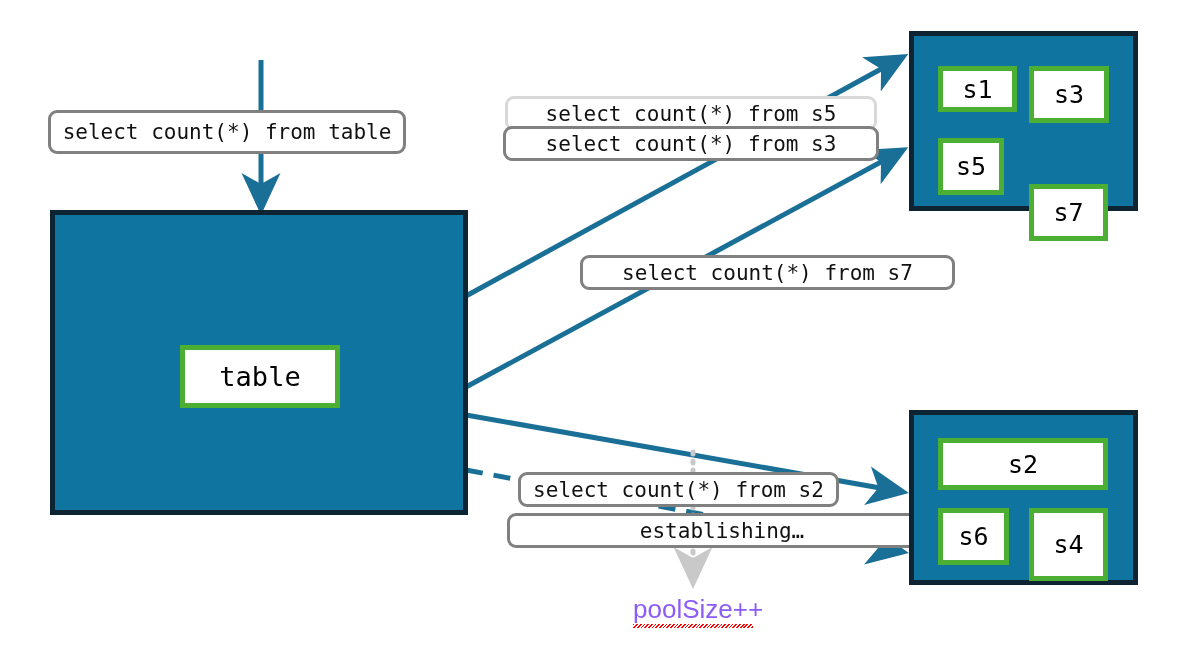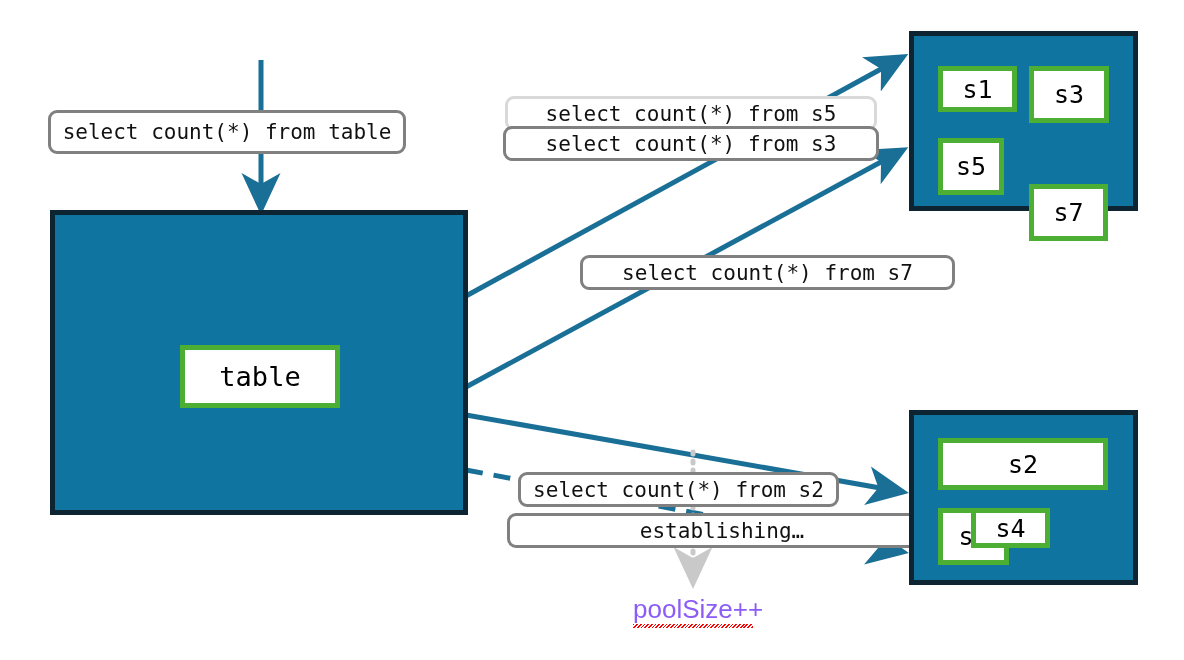--- a/index.html
+++ b/index.html
@@ -170,21 +170,21 @@
   </div>
 
   <div class="pool" style="left:909px; top:410px; width:229px; height:175px;">
   </div>
   <div class="card sess" style="left:938px; top:438px; width:170px; height:52px;">
     <span>s2</span>
   </div>
   <div class="card sess" style="left:938px; top:508px; width:71px; height:57px;">
     <span>s6</span>
   </div>
-  <div class="card sess" style="left:971px; top:508px; width:79px; height:40px;text-align:right;">
+  <div class="card sess" style="left:1029px; top:508px; width:79px; height:73px;text-align:right;">
     <span>s4</span>
   </div>
 
   <div class="annot" style="left:625px; top:594px;">
     <span class="squiggle">poolSize++</span>
   </div>
 
 </div>
 
 </body></html>

